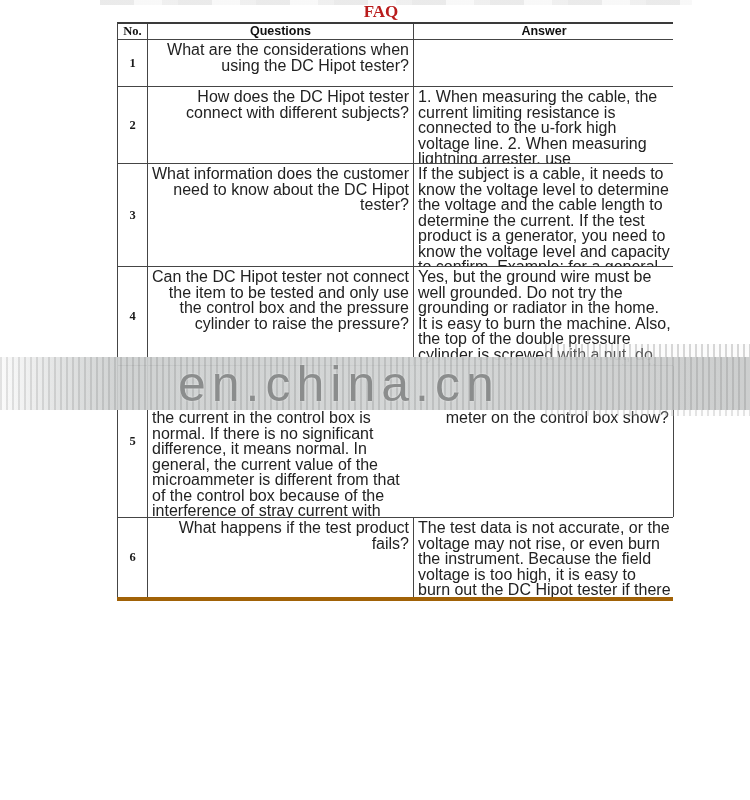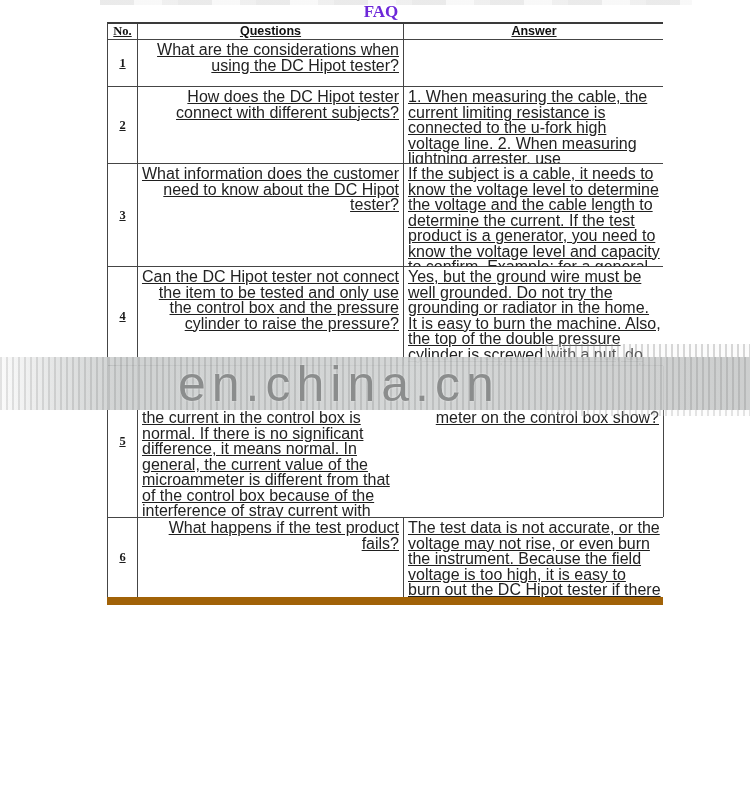--- a/index.html
+++ b/index.html
@@ -15,26 +15,25 @@
   
   .scan-artifact {
     position:absolute; left:100px; top:0; width:592px; height:5px;
     background:repeating-linear-gradient(90deg,#e7e7e7 0 34px,#f7f7f7 34px 62px,#ededed 62px 78px);
     opacity:.85;
   }
   .doc-title {
     position:absolute; left:103px; top:2px; width:556px;
     text-align:center;
     font-family:"Liberation Serif", serif;
-    font-weight:bold; font-size:17px; color:#6d28d9;
+    font-weight:bold; font-size:17px; color:#b91c1c;
   }
   .faq-table {
-    position:absolute; left:107px; top:22px; width:556px;
-    border-bottom:8px solid #a16207;
-    text-decoration:underline;
+    position:absolute; left:117px; top:22px; width:556px;
+    border-bottom:4px solid #a16207;
   }
   .t-row {
     display:grid;
     grid-template-columns:30px 266px 260px;
     border-top:1px solid #454545;
     border-left:1px solid #454545;
   }
   .t-row.header-row { border-top:2px solid #3a3a3a; }
   .header-row { height:17px; }
   .row-0 { height:47px; }

